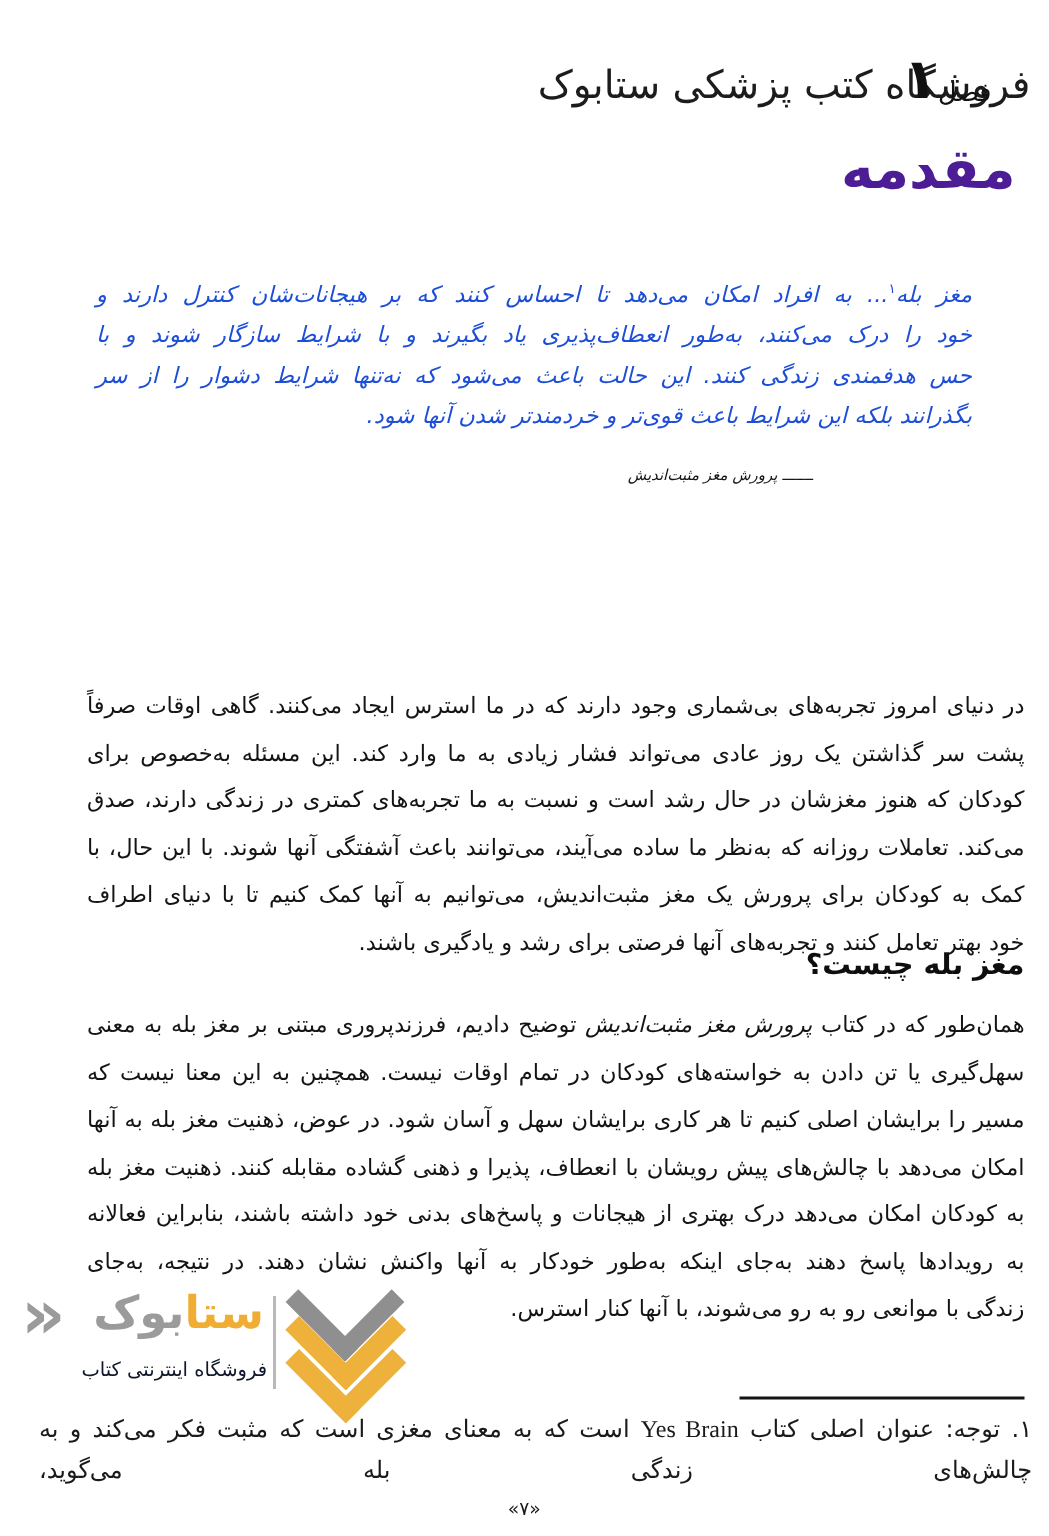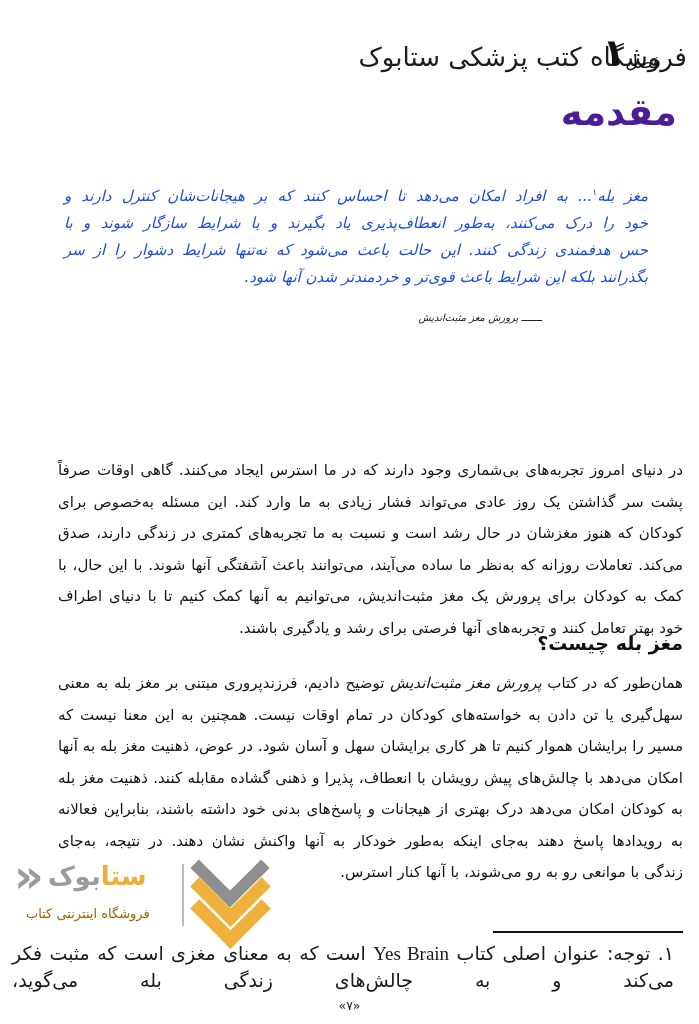--- a/index.html
+++ b/index.html
@@ -22,37 +22,37 @@
   .b1{top:414px;margin-top:41px;}
   .b2{top:668px;}
   .body-block .ln{height:31.5px;line-height:31.5px;white-space:nowrap;overflow:visible;}
   .j{text-align:justify;text-align-last:justify;white-space:normal !important;}
   .lastln{text-align-last:right;white-space:normal !important;}
   .section-heading{position:absolute;top:632px;right:16px;font-size:19px;font-weight:bold;color:#0e0e0e;}
   .inline-italic{font-style:italic;}
   
   .logo{position:absolute;left:14px;top:858px;width:256px;height:80px;}
   .brand-guillemet{position:absolute;left:0px;top:-12px;font-size:46px;font-weight:bold;color:#9b9b9b;line-height:60px;}
-  .brand-text{position:absolute;left:34px;top:-4px;width:128px;font-size:26px;font-weight:bold;direction:rtl;text-align:left;line-height:44px;white-space:nowrap;}
+  .brand-text{position:absolute;left:34px;top:-4px;width:128px;font-size:30px;font-weight:bold;direction:rtl;text-align:right;line-height:44px;white-space:nowrap;}
   .brand-yellow{color:#f0ad33;}
   .brand-gray{color:#9b9b9b;}
-  .tagline{position:absolute;left:12px;top:48px;width:152px;text-align:left;font-size:13px;color:#a16207;white-space:nowrap;}
+  .tagline{position:absolute;left:12px;top:48px;width:152px;text-align:right;font-size:13px;color:#0f172a;white-space:nowrap;}
   .logo-divider{position:absolute;left:168px;top:6px;width:2px;height:62px;background:#b9b9b9;}
   .emblem{position:absolute;left:178px;top:-2px;width:80px;height:80px;}
   .chev{position:absolute;left:10px;width:44px;height:44px;transform:rotate(45deg);}
   .chev-gray{top:-16px;border-right:12px solid #8f8f8f;border-bottom:12px solid #8f8f8f;}
   .chev-y1{top:2px;border-right:13px solid #edb13c;border-bottom:13px solid #edb13c;}
   .chev-y2{top:24px;border-right:13px solid #edb13c;border-bottom:13px solid #edb13c;}
   
   .site-url{position:absolute;left:70px;top:933px;direction:ltr;font-family:"Liberation Sans","DejaVu Sans",sans-serif;
     font-size:21px;font-weight:bold;color:#2e2e2e;letter-spacing:1px;white-space:nowrap;}
   .url-red{color:#e3251d;}
   
   .fn-sep{position:absolute;top:931px;right:16px;width:190px;height:2px;background:#141414;}
-  .footnote{position:absolute;top:940px;right:25px;width:662px;font-size:19px;color:#1a1a1a;}
+  .footnote{position:absolute;top:940px;right:11px;width:662px;font-size:16px;color:#1a1a1a;}
   .footnote .ln{height:26px;line-height:26px;}
   .latin-serif{font-family:"Liberation Serif","DejaVu Serif",serif;direction:ltr;unicode-bidi:embed;}
   
   .page-num{position:absolute;top:998px;left:0;right:0;text-align:center;font-size:12.5px;color:#1a1a1a;}
 </style>
 </head>
 <body>
 
 <div class="page">
 
@@ -76,21 +76,21 @@
     <div class="ln j">می‌کند. تعاملات روزانه که به‌نظر ما ساده می‌آیند، می‌توانند باعث آشفتگی آنها شوند. با این حال، با</div>
     <div class="ln j">کمک به کودکان برای پرورش یک مغز مثبت‌اندیش، می‌توانیم به آنها کمک کنیم تا با دنیای اطراف</div>
     <div class="ln lastln">خود بهتر تعامل کنند و تجربه‌های آنها فرصتی برای رشد و یادگیری باشند.</div>
   </div>
 
   <div class="section-heading">مغز بله چیست؟</div>
 
   <div class="body-block b2">
     <div class="ln j"><span>همان‌طور که در کتاب </span><span class="inline-italic">پرورش مغز مثبت‌اندیش</span><span> توضیح دادیم، فرزندپروری مبتنی بر مغز بله به معنی</span></div>
     <div class="ln j">سهل‌گیری یا تن دادن به خواسته‌های کودکان در تمام اوقات نیست. همچنین به این معنا نیست که</div>
-    <div class="ln j">مسیر را برایشان هموار کنیم تا هر کاری برایشان سهل و آسان شود. در عوض، ذهنیت مغز بله به آنها</div>
+    <div class="ln j">مسیر را برایشان اصلی کنیم تا هر کاری برایشان سهل و آسان شود. در عوض، ذهنیت مغز بله به آنها</div>
     <div class="ln j">امکان می‌دهد با چالش‌های پیش رویشان با انعطاف، پذیرا و ذهنی گشاده مقابله کنند. ذهنیت مغز بله</div>
     <div class="ln j">به کودکان امکان می‌دهد درک بهتری از هیجانات و پاسخ‌های بدنی خود داشته باشند، بنابراین فعالانه</div>
     <div class="ln j">به رویدادها پاسخ دهند به‌جای اینکه به‌طور خودکار به آنها واکنش نشان دهند. در نتیجه، به‌جای</div>
     <div class="ln lastln">زندگی با موانعی رو به رو می‌شوند، با آنها کنار استرس.</div>
   </div>
 
   <div class="logo">
     <div class="brand-guillemet">«</div>
     <div class="brand-text"><span class="brand-yellow">ستا</span><span class="brand-gray">بوک</span></div>
     <div class="tagline">فروشگاه اینترنتی کتاب</div>

